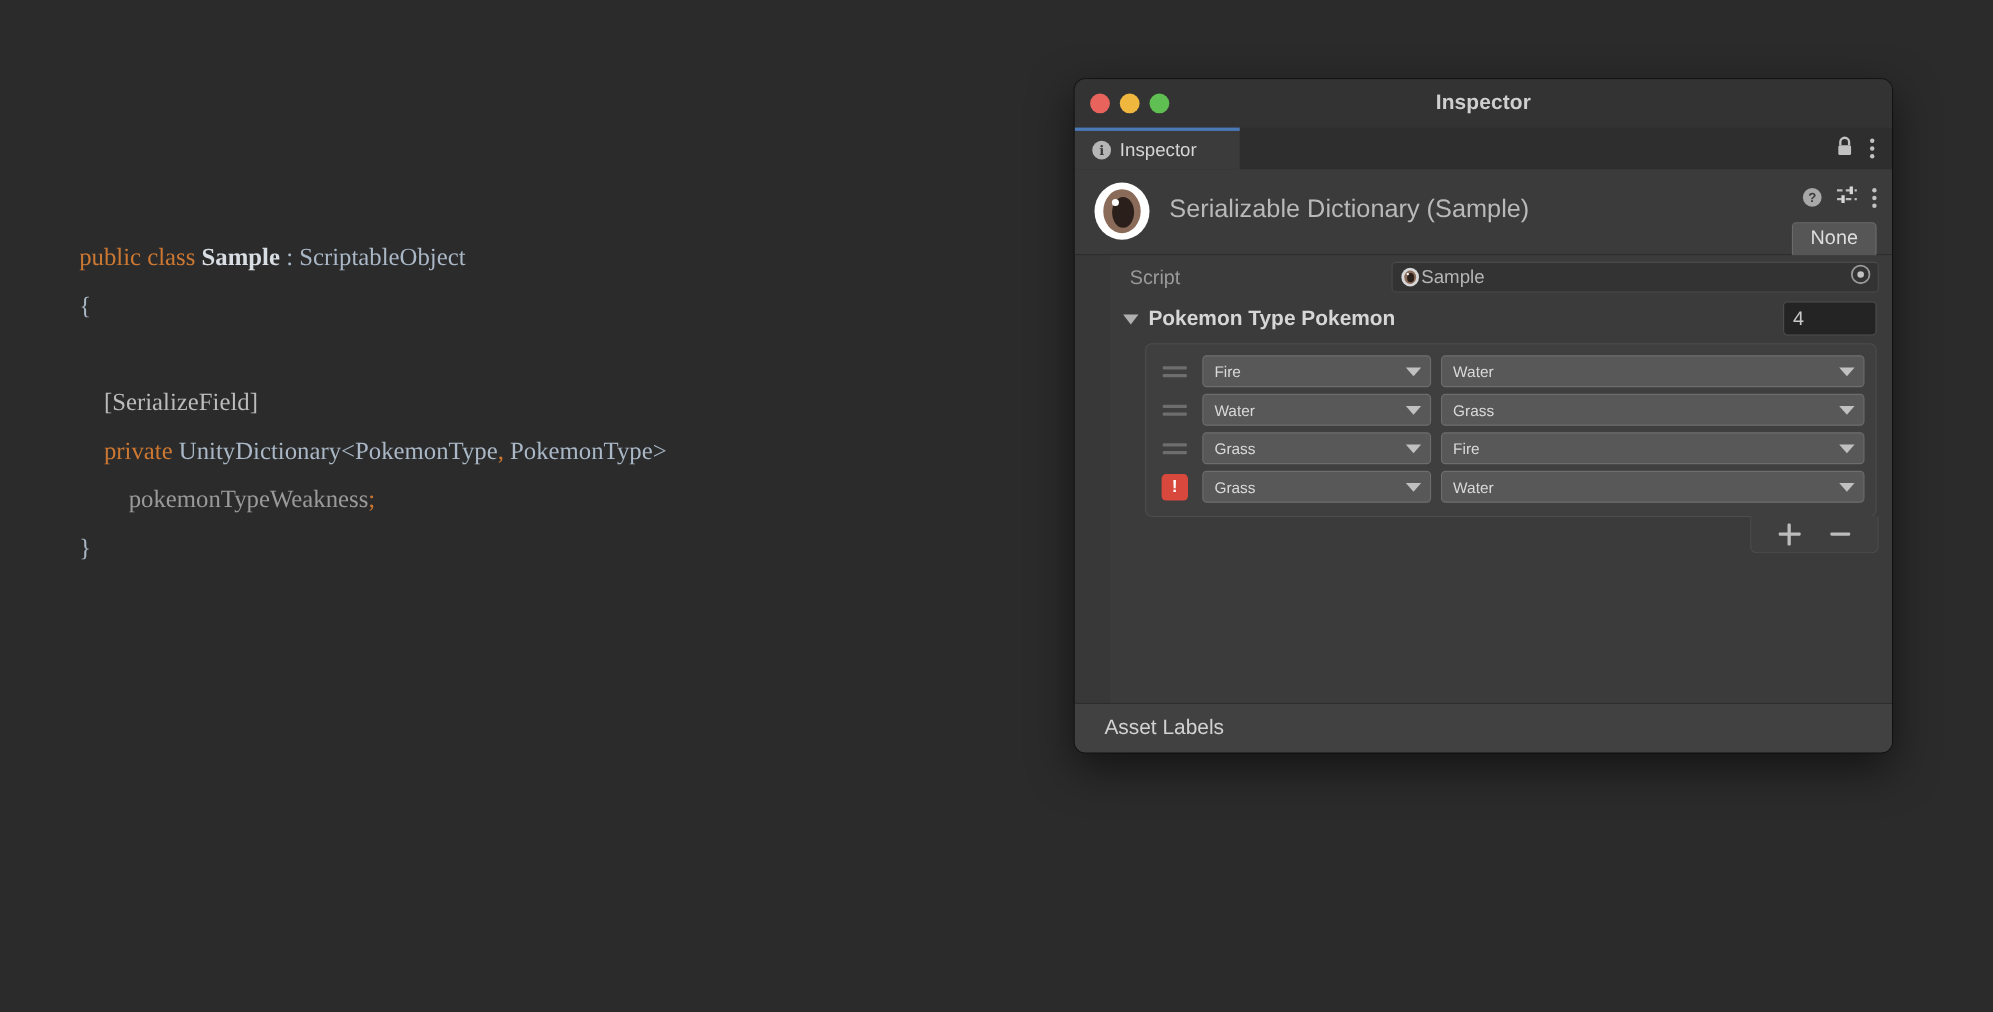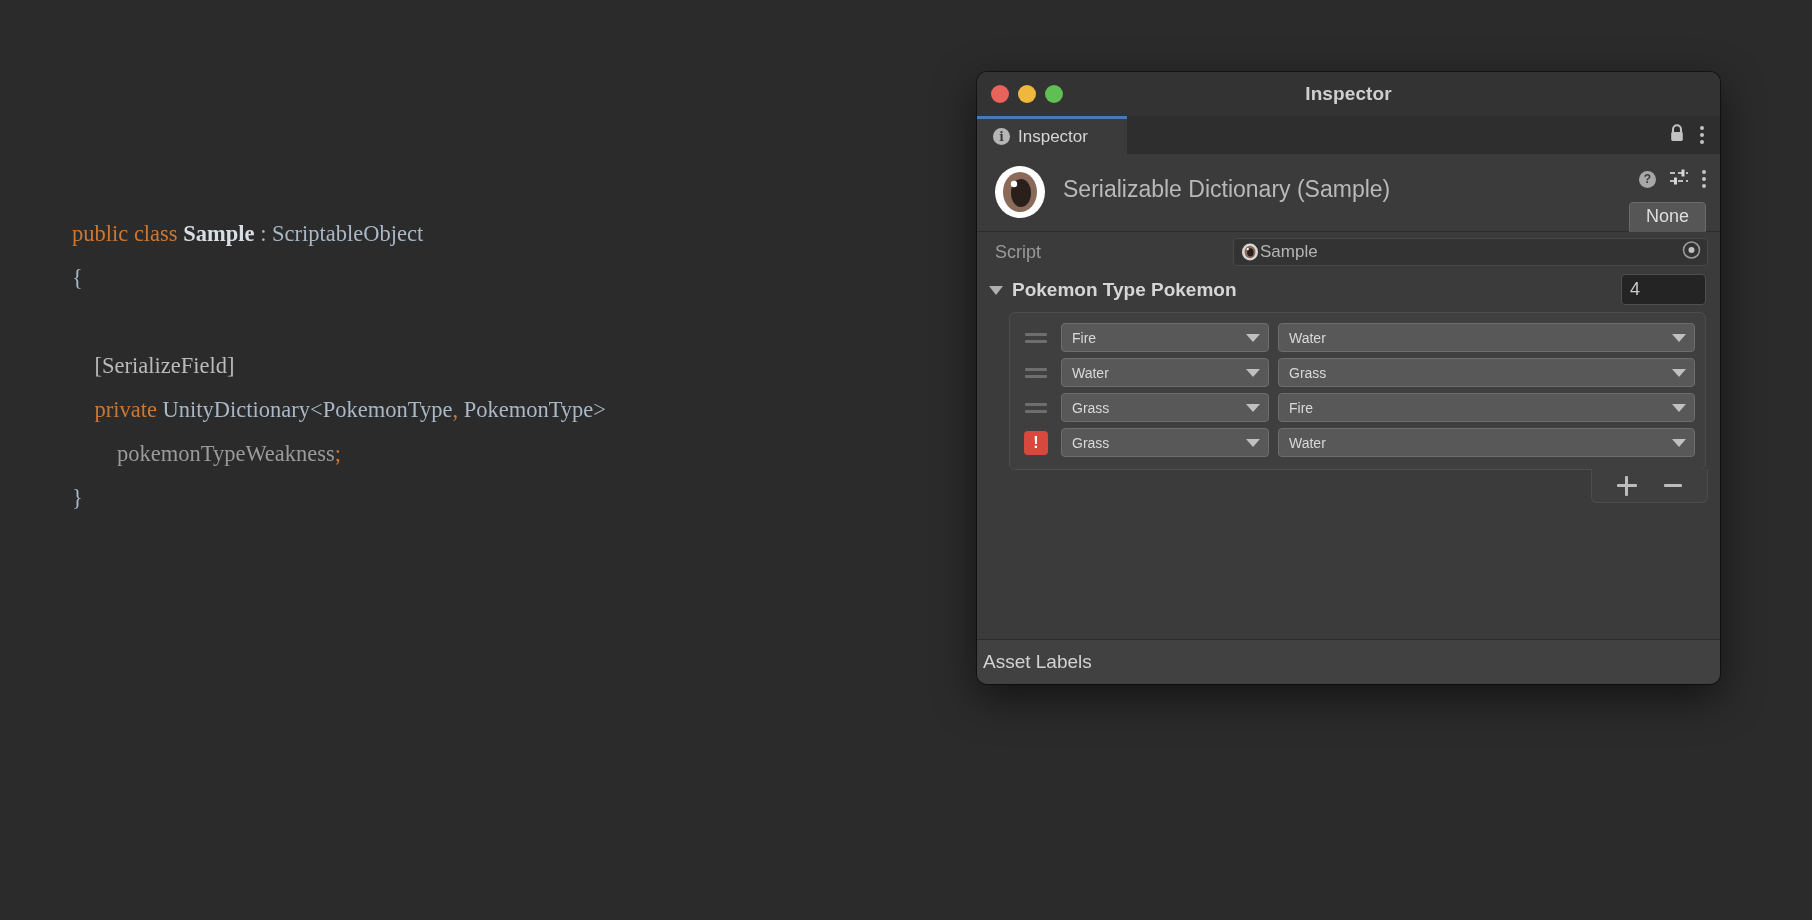--- a/index.html
+++ b/index.html
@@ -208,20 +208,21 @@
     line-height: 1.1;
   }
 
   
   #panel-body {
     flex: 1 1 auto;
     background: #3b3b3b;
     position: relative;
     padding: 0;
     overflow: hidden;
+    margin-left: 32px;
   }
 
   #script-row {
     display: flex;
     align-items: center;
     height: 40px;
     padding: 0 12px 0 18px;
   }
   #script-label {
     font-size: 18px;
@@ -396,21 +397,21 @@
   .minus-icon::before { left: 1px; top: 8px; width: 18px; height: 3px; }
 
   
   #asset-labels-bar {
     flex: 0 0 auto;
     height: 44px;
     background: #414141;
     border-top: 1px solid #2d2d2d;
     display: flex;
     align-items: center;
-    padding-left: 6px;
+    padding-left: 27px;
   }
   #asset-labels-text {
     font-size: 19px;
     color: #d2d2d2;
   }
 </style>
 </head>
 <body>
 
 <div id="code-pane">

